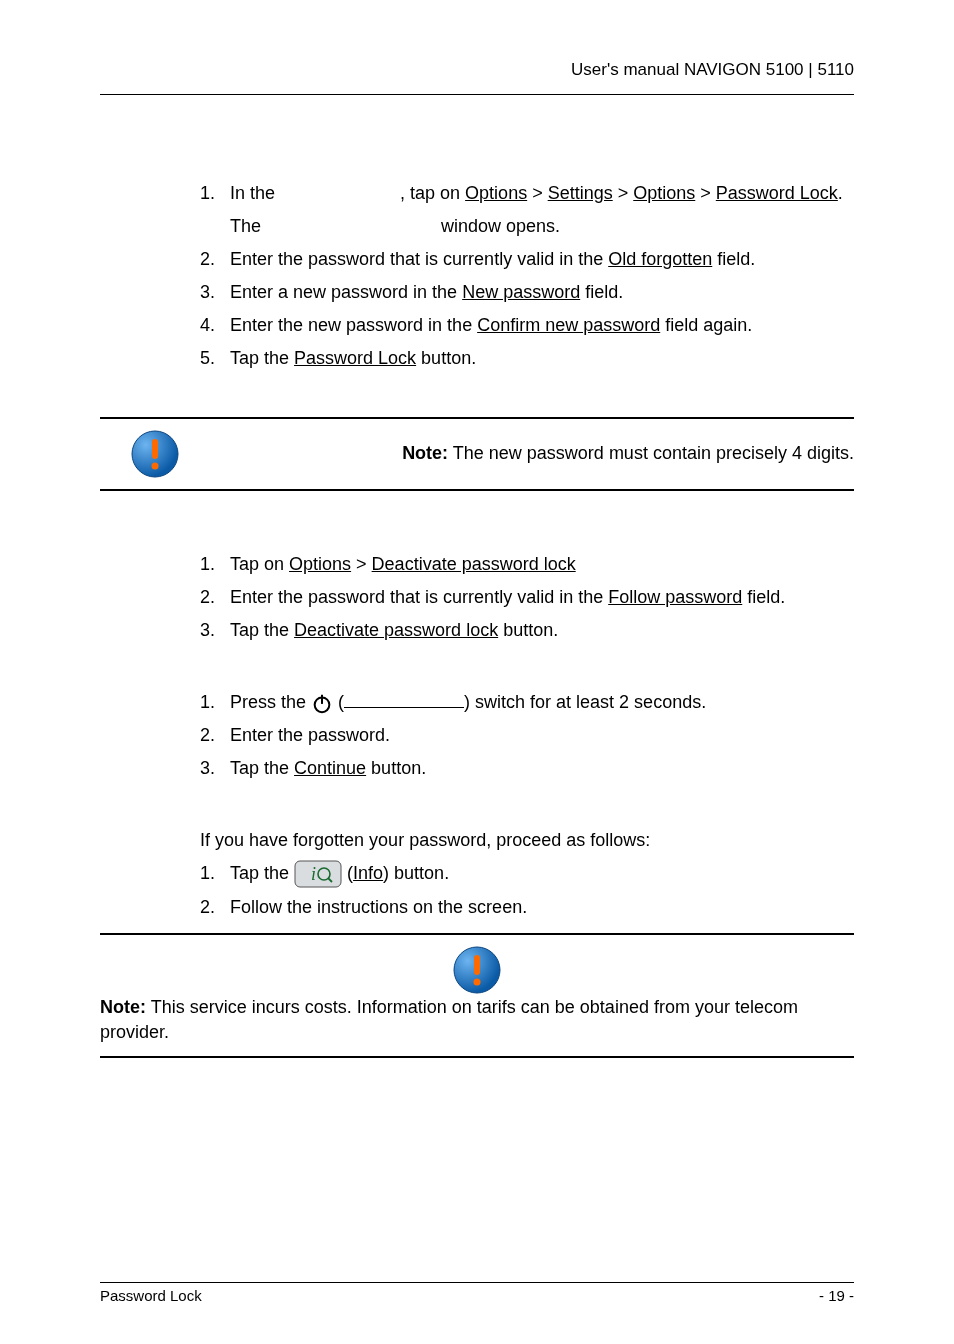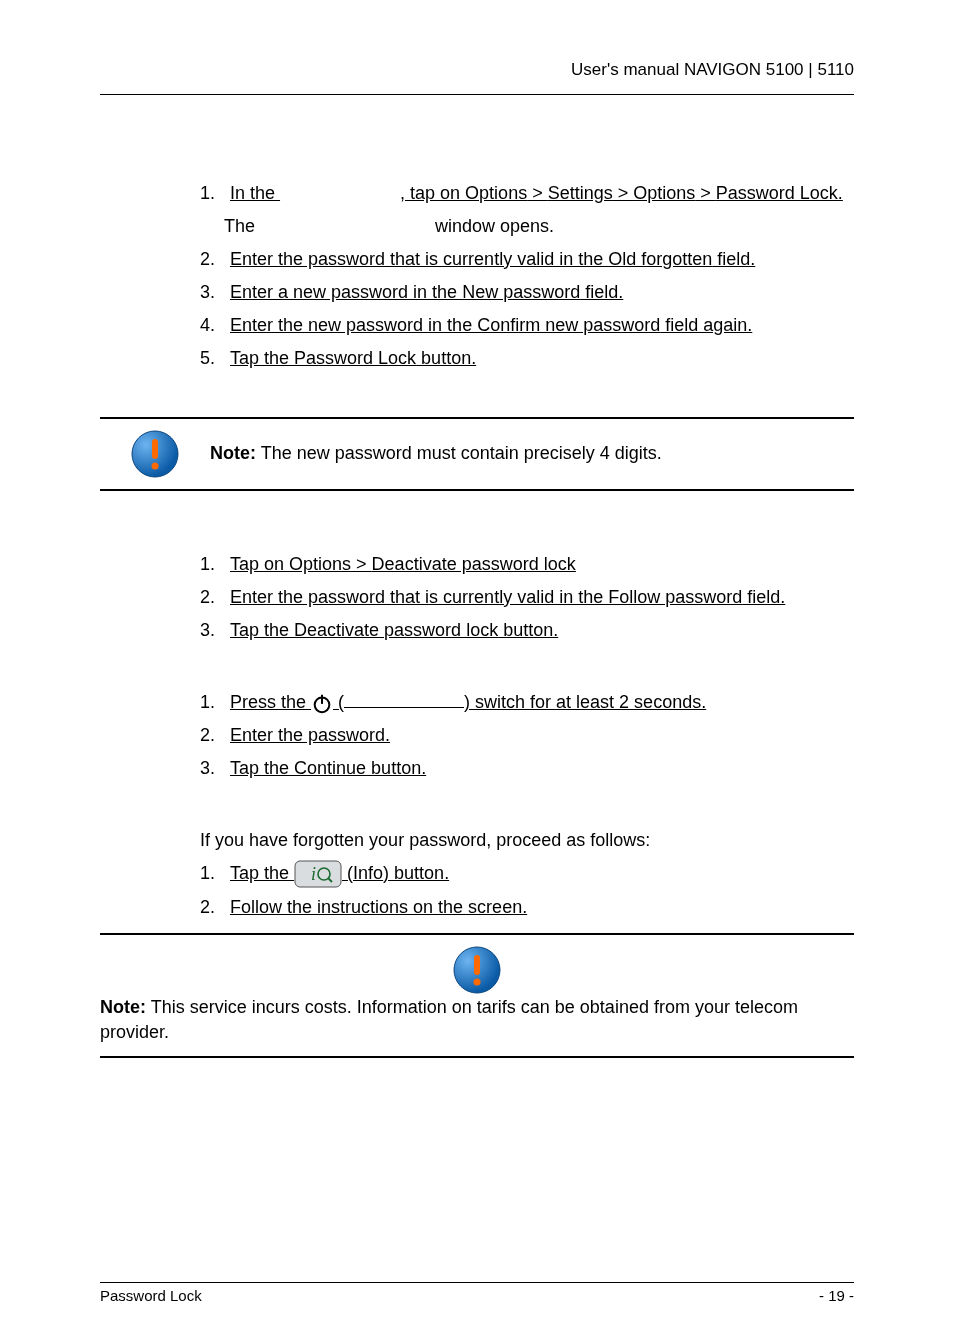--- a/index.html
+++ b/index.html
@@ -29,38 +29,38 @@
     .step-item {
       display: flex;
       margin-bottom: 6px;
     }
     .step-num {
       width: 30px;
       flex-shrink: 0;
     }
     .step-text {
       flex: 1;
-      text-decoration: underline;
     }
     .underline { text-decoration: underline; }
     .sub-line {
-      margin-left: 24px;
+      margin-left: 30px;
       margin-bottom: 6px;
       font-size: 18px;
       line-height: 1.5;
     }
     .note-box {
       border-top: 2px solid #000;
       border-bottom: 2px solid #000;
       margin-top: 12px;
       margin-bottom: 60px;
       display: flex;
       align-items: center;
       padding: 10px 0;
       margin-left: -100px;
+      justify-content: space-between;
     }
     .note-icon {
       width: 50px;
       height: 50px;
       margin-right: 30px;
       margin-left: 30px;
       flex-shrink: 0;
     }
     .note-text {
       font-size: 18px;

